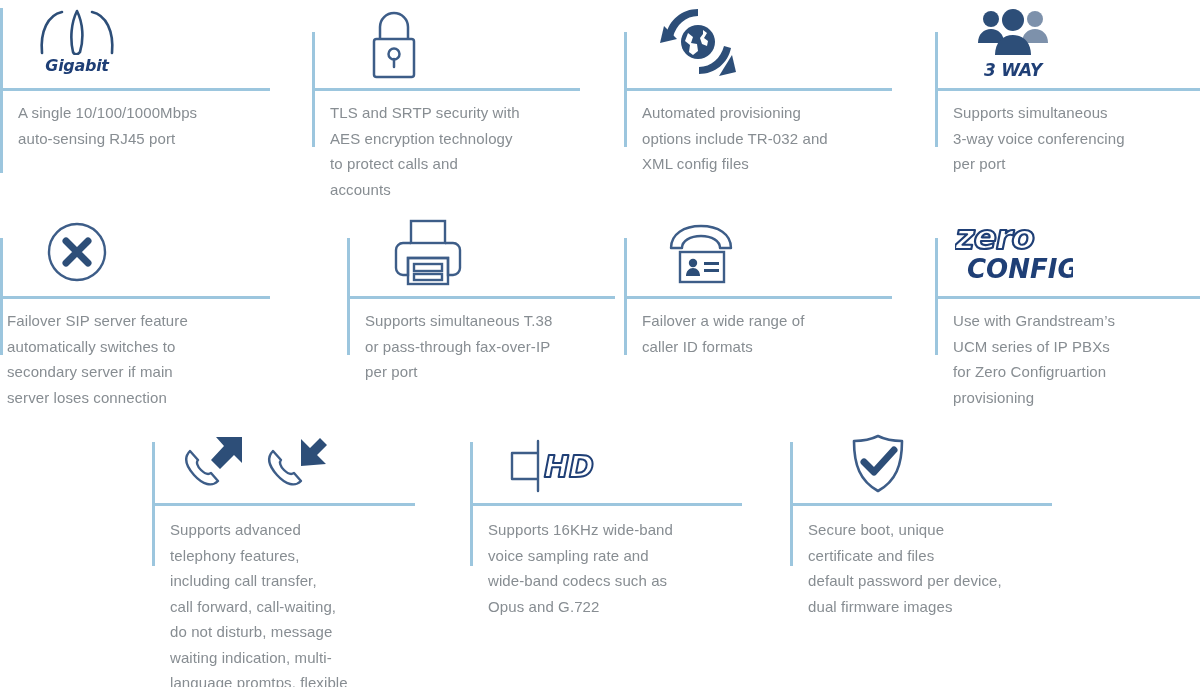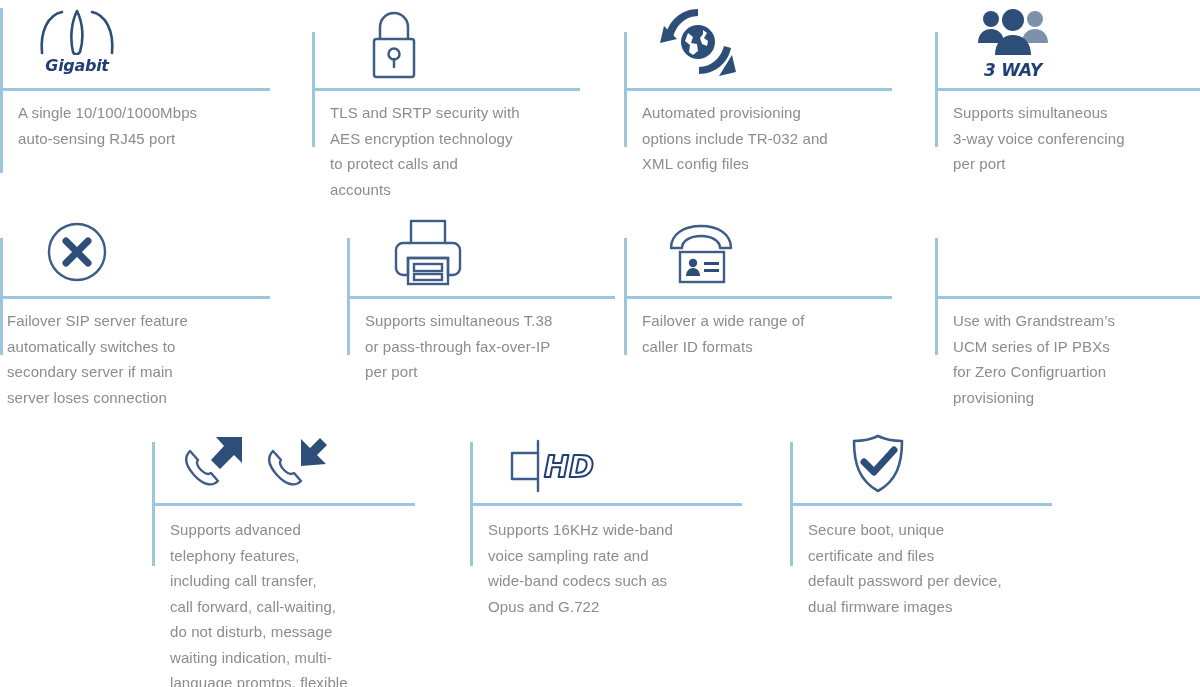--- a/index.html
+++ b/index.html
@@ -194,20 +194,30 @@
         </g>
       </svg>
     </div>
     <div class="desc" style="left:18px; top:100px; width:250px;">Failover a wide range of
 caller ID formats</div>
   </div>
 
   <div class="card" style="left:935px; top:208px; width:265px; height:200px;">
     <div class="vrule" style="top:30px; height:117px;"></div>
     <div class="hrule" style="top:88px; width:265px;"></div>
+    <div class="icon-slot" style="left:20px; top:14px; width:140px; height:70px; flex-direction:column; align-items:flex-start; justify-content:flex-start;">
+      <svg width="118" height="62" viewBox="0 0 118 62">
+        <g fill="#ffffff" stroke="#1f3f76" stroke-width="2.2" stroke-linejoin="round" font-family="DejaVu Sans, sans-serif" font-weight="bold" font-style="italic">
+          <text x="0" y="27" font-size="34" letter-spacing="-1">zero</text>
+        </g>
+        <g fill="#1f3f76" font-family="DejaVu Sans, sans-serif" font-weight="bold" font-style="italic">
+          <text x="12" y="56" font-size="26" letter-spacing="0">CONFIG</text>
+        </g>
+      </svg>
+    </div>
     <div class="desc" style="left:18px; top:100px; width:248px;">Use with Grandstream’s
 UCM series of IP PBXs
 for Zero Configruartion
 provisioning</div>
   </div>
 
   <div class="card" style="left:152px; top:425px; width:263px; height:262px;">
     <div class="vrule" style="top:17px; height:124px;"></div>
     <div class="hrule" style="top:78px; width:263px;"></div>
     <div class="icon-slot" style="left:18px; top:4px; width:160px; height:70px; align-items:center;">

